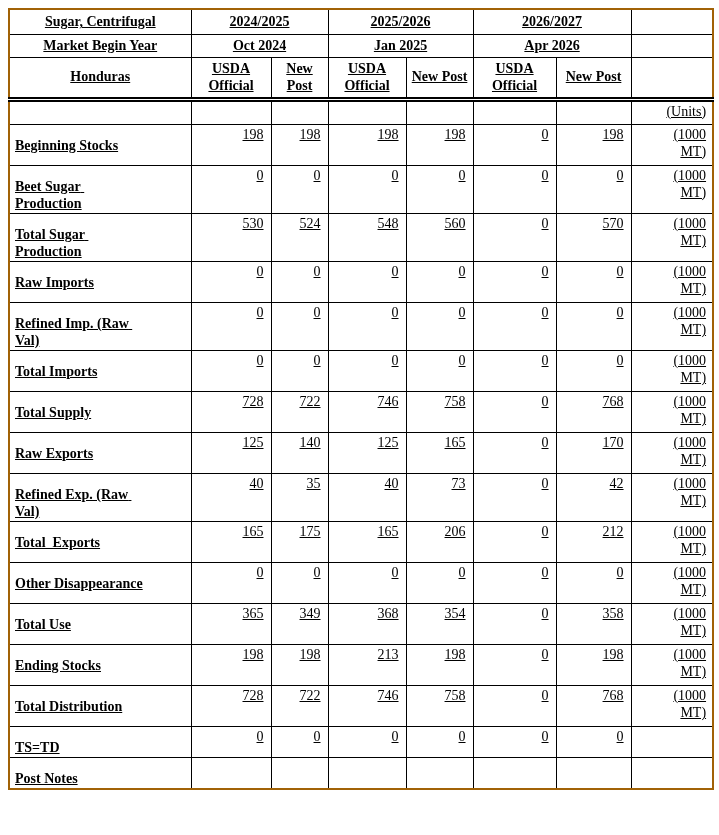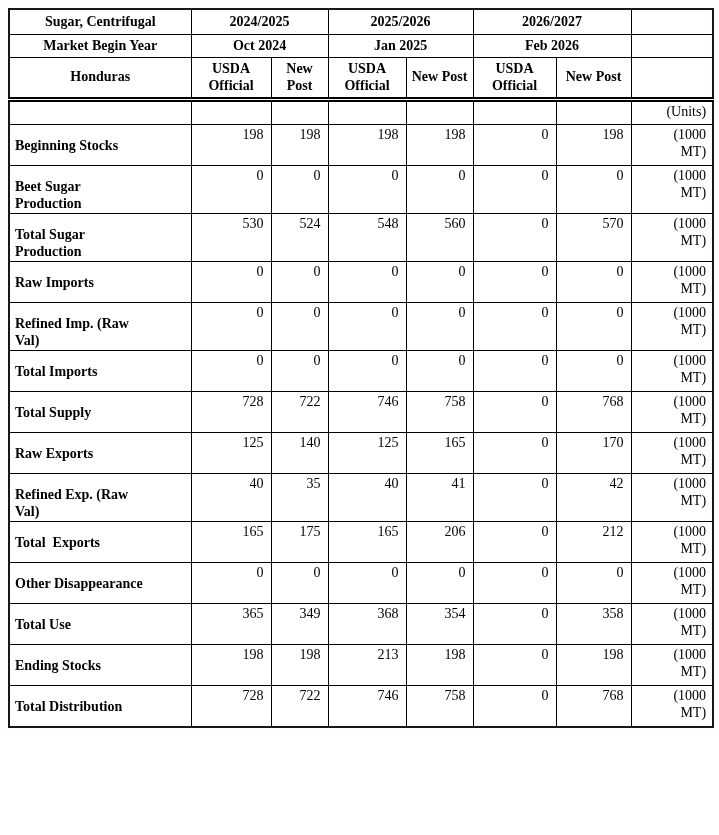--- a/index.html
+++ b/index.html
@@ -12,21 +12,22 @@
     height: 835px;
     padding: 8px;
     box-sizing: border-box;
     font-family: "Liberation Serif", serif;
     color: #000;
   }
   table.psd {
     border-collapse: collapse;
     table-layout: fixed;
     width: 704px;
-    border: 2px solid #0f172a;
+    border: 2px solid #a16207;
+    text-decoration: underline;
   }
   col.c-label { width: 182px; }
   col.c-u1 { width: 80px; }
   col.c-n1 { width: 57px; }
   col.c-u2 { width: 78px; }
   col.c-n2 { width: 67px; }
   col.c-u3 { width: 83px; }
   col.c-n3 { width: 75px; }
   col.c-units { width: 82px; }
 
@@ -87,21 +88,21 @@
       <th>Sugar, Centrifugal</th>
       <th colspan="2">2024/2025</th>
       <th colspan="2">2025/2026</th>
       <th colspan="2">2026/2027</th>
       <th></th>
     </tr>
     <tr class="r2">
       <th>Market Begin Year</th>
       <th colspan="2">Oct 2024</th>
       <th colspan="2">Jan 2025</th>
-      <th colspan="2">Feb 2026</th>
+      <th colspan="2">Apr 2026</th>
       <th></th>
     </tr>
     <tr class="r3">
       <th>Honduras</th>
       <th>USDA Official</th>
       <th>New Post</th>
       <th>USDA Official</th>
       <th>New Post</th>
       <th>USDA Official</th>
       <th>New Post</th>
@@ -197,21 +198,21 @@
         <td class="val">165</td>
         <td class="val">0</td>
         <td class="val">170</td>
         <td class="unit">(1000 MT)</td>
       </tr>
       <tr class="data">
         <td class="lbl">Refined Exp. (Raw Val)</td>
         <td class="val">40</td>
         <td class="val">35</td>
         <td class="val">40</td>
-        <td class="val">41</td>
+        <td class="val">73</td>
         <td class="val">0</td>
         <td class="val">42</td>
         <td class="unit">(1000 MT)</td>
       </tr>
       <tr class="data">
         <td class="lbl">Total  Exports</td>
         <td class="val">165</td>
         <td class="val">175</td>
         <td class="val">165</td>
         <td class="val">206</td>
@@ -252,14 +253,34 @@
       <tr class="data">
         <td class="lbl">Total Distribution</td>
         <td class="val">728</td>
         <td class="val">722</td>
         <td class="val">746</td>
         <td class="val">758</td>
         <td class="val">0</td>
         <td class="val">768</td>
         <td class="unit">(1000 MT)</td>
       </tr>
+      <tr class="data compact">
+        <td class="lbl">TS=TD</td>
+        <td class="val">0</td>
+        <td class="val">0</td>
+        <td class="val">0</td>
+        <td class="val">0</td>
+        <td class="val">0</td>
+        <td class="val">0</td>
+        <td class="unit"></td>
+      </tr>
+      <tr class="data compact">
+        <td class="lbl">Post Notes</td>
+        <td class="val"></td>
+        <td class="val"></td>
+        <td class="val"></td>
+        <td class="val"></td>
+        <td class="val"></td>
+        <td class="val"></td>
+        <td class="unit"></td>
+      </tr>
     </tbody>
 </table>
 
 </body></html>

